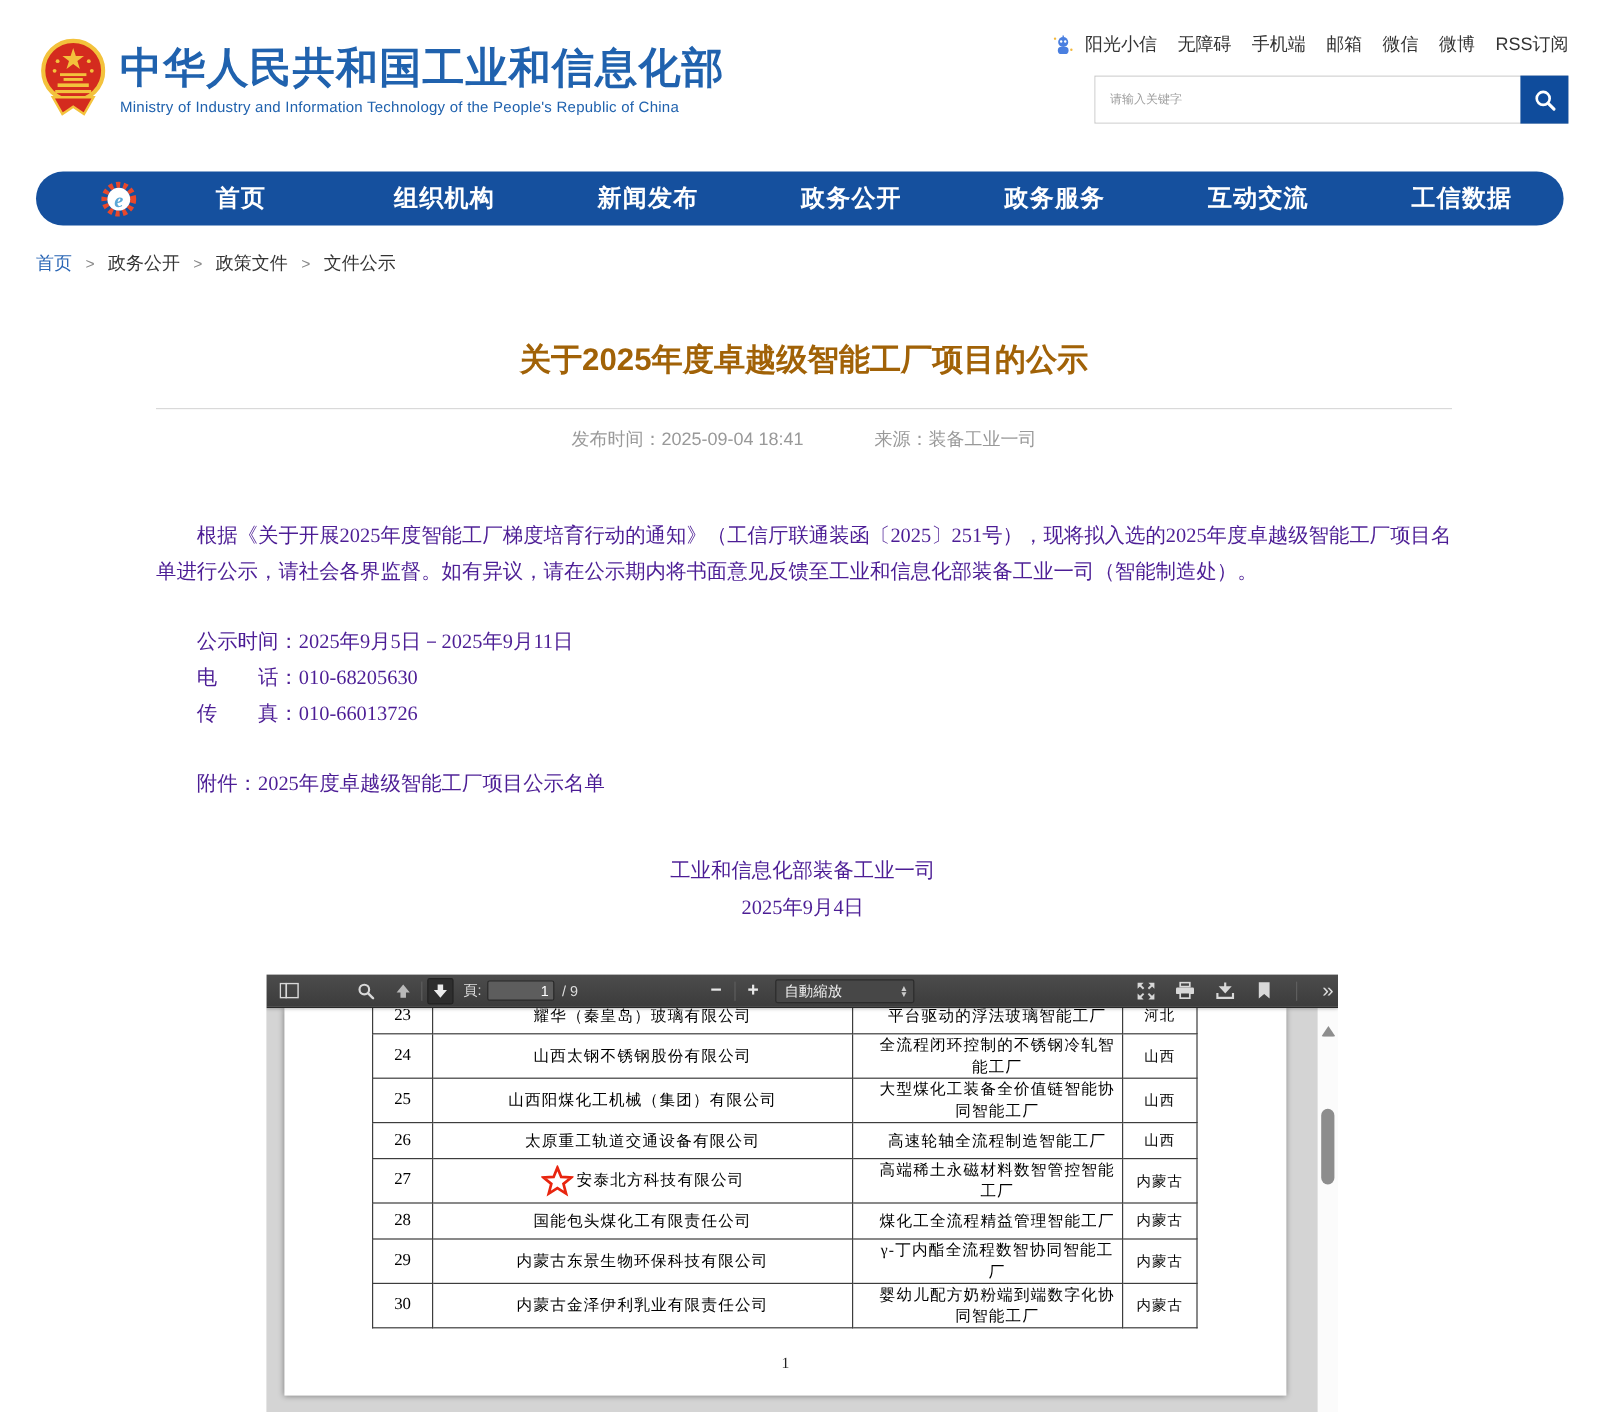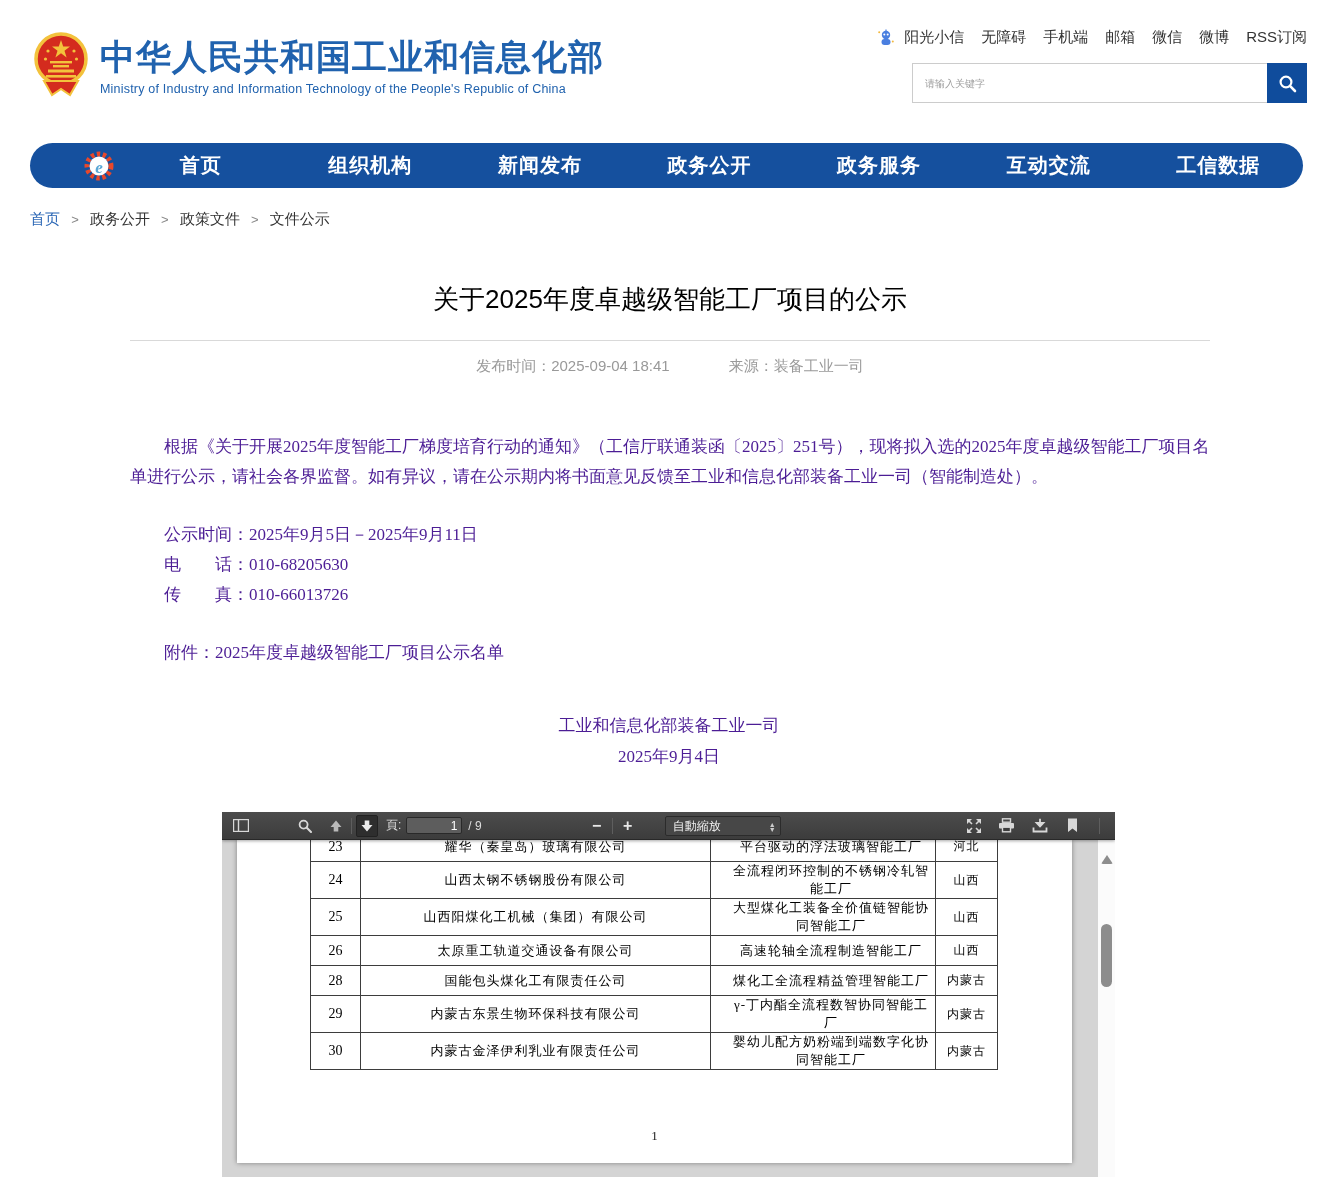--- a/index.html
+++ b/index.html
@@ -37,21 +37,21 @@
               letter-spacing:1px; cursor:pointer; white-space:nowrap; }
 
   
   .breadcrumb { position:absolute; top:210px; left:30px; font-size:15px; color:#333; }
   .breadcrumb .crumb { cursor:pointer; }
   .breadcrumb .crumb-home { color:#2a66b5; }
   .breadcrumb .sep { color:#888; margin:0 7px; font-size:13px; }
 
   
   .article { position:absolute; top:284px; left:130px; width:1080px; color:#1a1a1a; }
-  .article-title { text-align:center; font-size:26px; font-weight:normal; color:#000000; line-height:30px; }
+  .article-title { text-align:center; font-size:26px; font-weight:bold; color:#a16207; line-height:30px; }
   .article-divider { border-top:1px solid #d9d9d9; margin-top:26px; }
   .article-meta { text-align:center; margin-top:16px; font-size:15px; color:#999; }
   .article-meta .meta-src { margin-left:55px; }
   .article-body { margin-top:56px; font-family:"Liberation Serif","DejaVu Serif",serif;
                   font-size:17px; line-height:30px; color:#4c1d95; }
   .article-body p { text-indent:2em; }
   .para-gap { margin-top:28px; }
   .attachment-name { cursor:pointer; }
   .signature { margin-top:42px; text-align:center; line-height:31px; padding-right:2px; }
   .signature div { text-indent:0; }
@@ -66,21 +66,21 @@
   .tb-btn { display:flex; align-items:center; justify-content:center; width:22px; height:22px;
             cursor:pointer; flex:0 0 auto; }
   .tb-btn.pressed { background:#2e2e2e; border:1px solid #222; border-radius:2px; }
   .tb-sep { width:1px; height:16px; background:#5e5e5e; margin:0 4px; flex:0 0 auto; }
   .tb-label { margin:0 5px 0 8px; color:#ddd; flex:0 0 auto; }
   .page-input { width:56px; height:17px; background:#5d5d5d; border:1px solid #292929; border-radius:2px;
                 color:#fff; text-align:right; font-size:12px; padding:0 4px; outline:none; flex:0 0 auto; }
   .page-total { margin-left:6px; color:#ddd; flex:0 0 auto; }
   .zoom-group { display:flex; align-items:center; margin-left:104px; }
   .glyph-btn { font-size:16px; font-weight:bold; color:#e8e8e8; line-height:1; }
-  .zoom-select { display:flex; align-items:center; width:116px; height:20px; margin-left:26px;
+  .zoom-select { display:flex; align-items:center; width:116px; height:20px; margin-left:7px;
                  background:#474747; border:1px solid #2b2b2b; border-radius:2px; padding:2px 4px 0 7px;
                  cursor:pointer; flex:0 0 auto; }
   .zoom-select .zs-label { flex:1; color:#f0f0f0; }
   .zs-arrows { display:flex; flex-direction:column; font-size:7px; line-height:5px; color:#ccc; }
   .right-tools { display:flex; align-items:center; margin-left:182px; gap:11px; }
   .more-btn { font-size:17px; color:#ddd; }
 
   .pdf-page { position:absolute; top:28px; left:15px; width:835px; height:323px; background:#ffffff;
               box-shadow:0 0 5px rgba(0,0,0,.4); overflow:hidden; }
   .pdf-table { position:absolute; left:73px; top:-9px; border-collapse:collapse;
@@ -307,20 +307,28 @@
             <td class="c-project">大型煤化工装备全价值链智能协同智能工厂</td>
             <td class="c-province">山西</td>
           </tr>
           <tr>
             <td class="c-no">26</td>
             <td class="c-company">太原重工轨道交通设备有限公司</td>
             <td class="c-project">高速轮轴全流程制造智能工厂</td>
             <td class="c-province">山西</td>
           </tr>
           <tr>
+            <td class="c-no">27</td>
+            <td class="c-company"><svg class="star-icon" viewBox="0 0 24 24">
+                  <polygon points="12,1.8 14.8,8.7 22.3,9.1 16.5,13.8 18.4,21 12,17 5.6,21 7.5,13.8 1.7,9.1 9.2,8.7" fill="#ffffff" stroke="#e8250f" stroke-width="2"></polygon>
+                </svg><span>安泰北方科技有限公司</span></td>
+            <td class="c-project">高端稀土永磁材料数智管控智能工厂</td>
+            <td class="c-province">内蒙古</td>
+          </tr>
+          <tr>
             <td class="c-no">28</td>
             <td class="c-company">国能包头煤化工有限责任公司</td>
             <td class="c-project">煤化工全流程精益管理智能工厂</td>
             <td class="c-province">内蒙古</td>
           </tr>
           <tr>
             <td class="c-no">29</td>
             <td class="c-company">内蒙古东景生物环保科技有限公司</td>
             <td class="c-project">γ-丁内酯全流程数智协同智能工厂</td>
             <td class="c-province">内蒙古</td>

